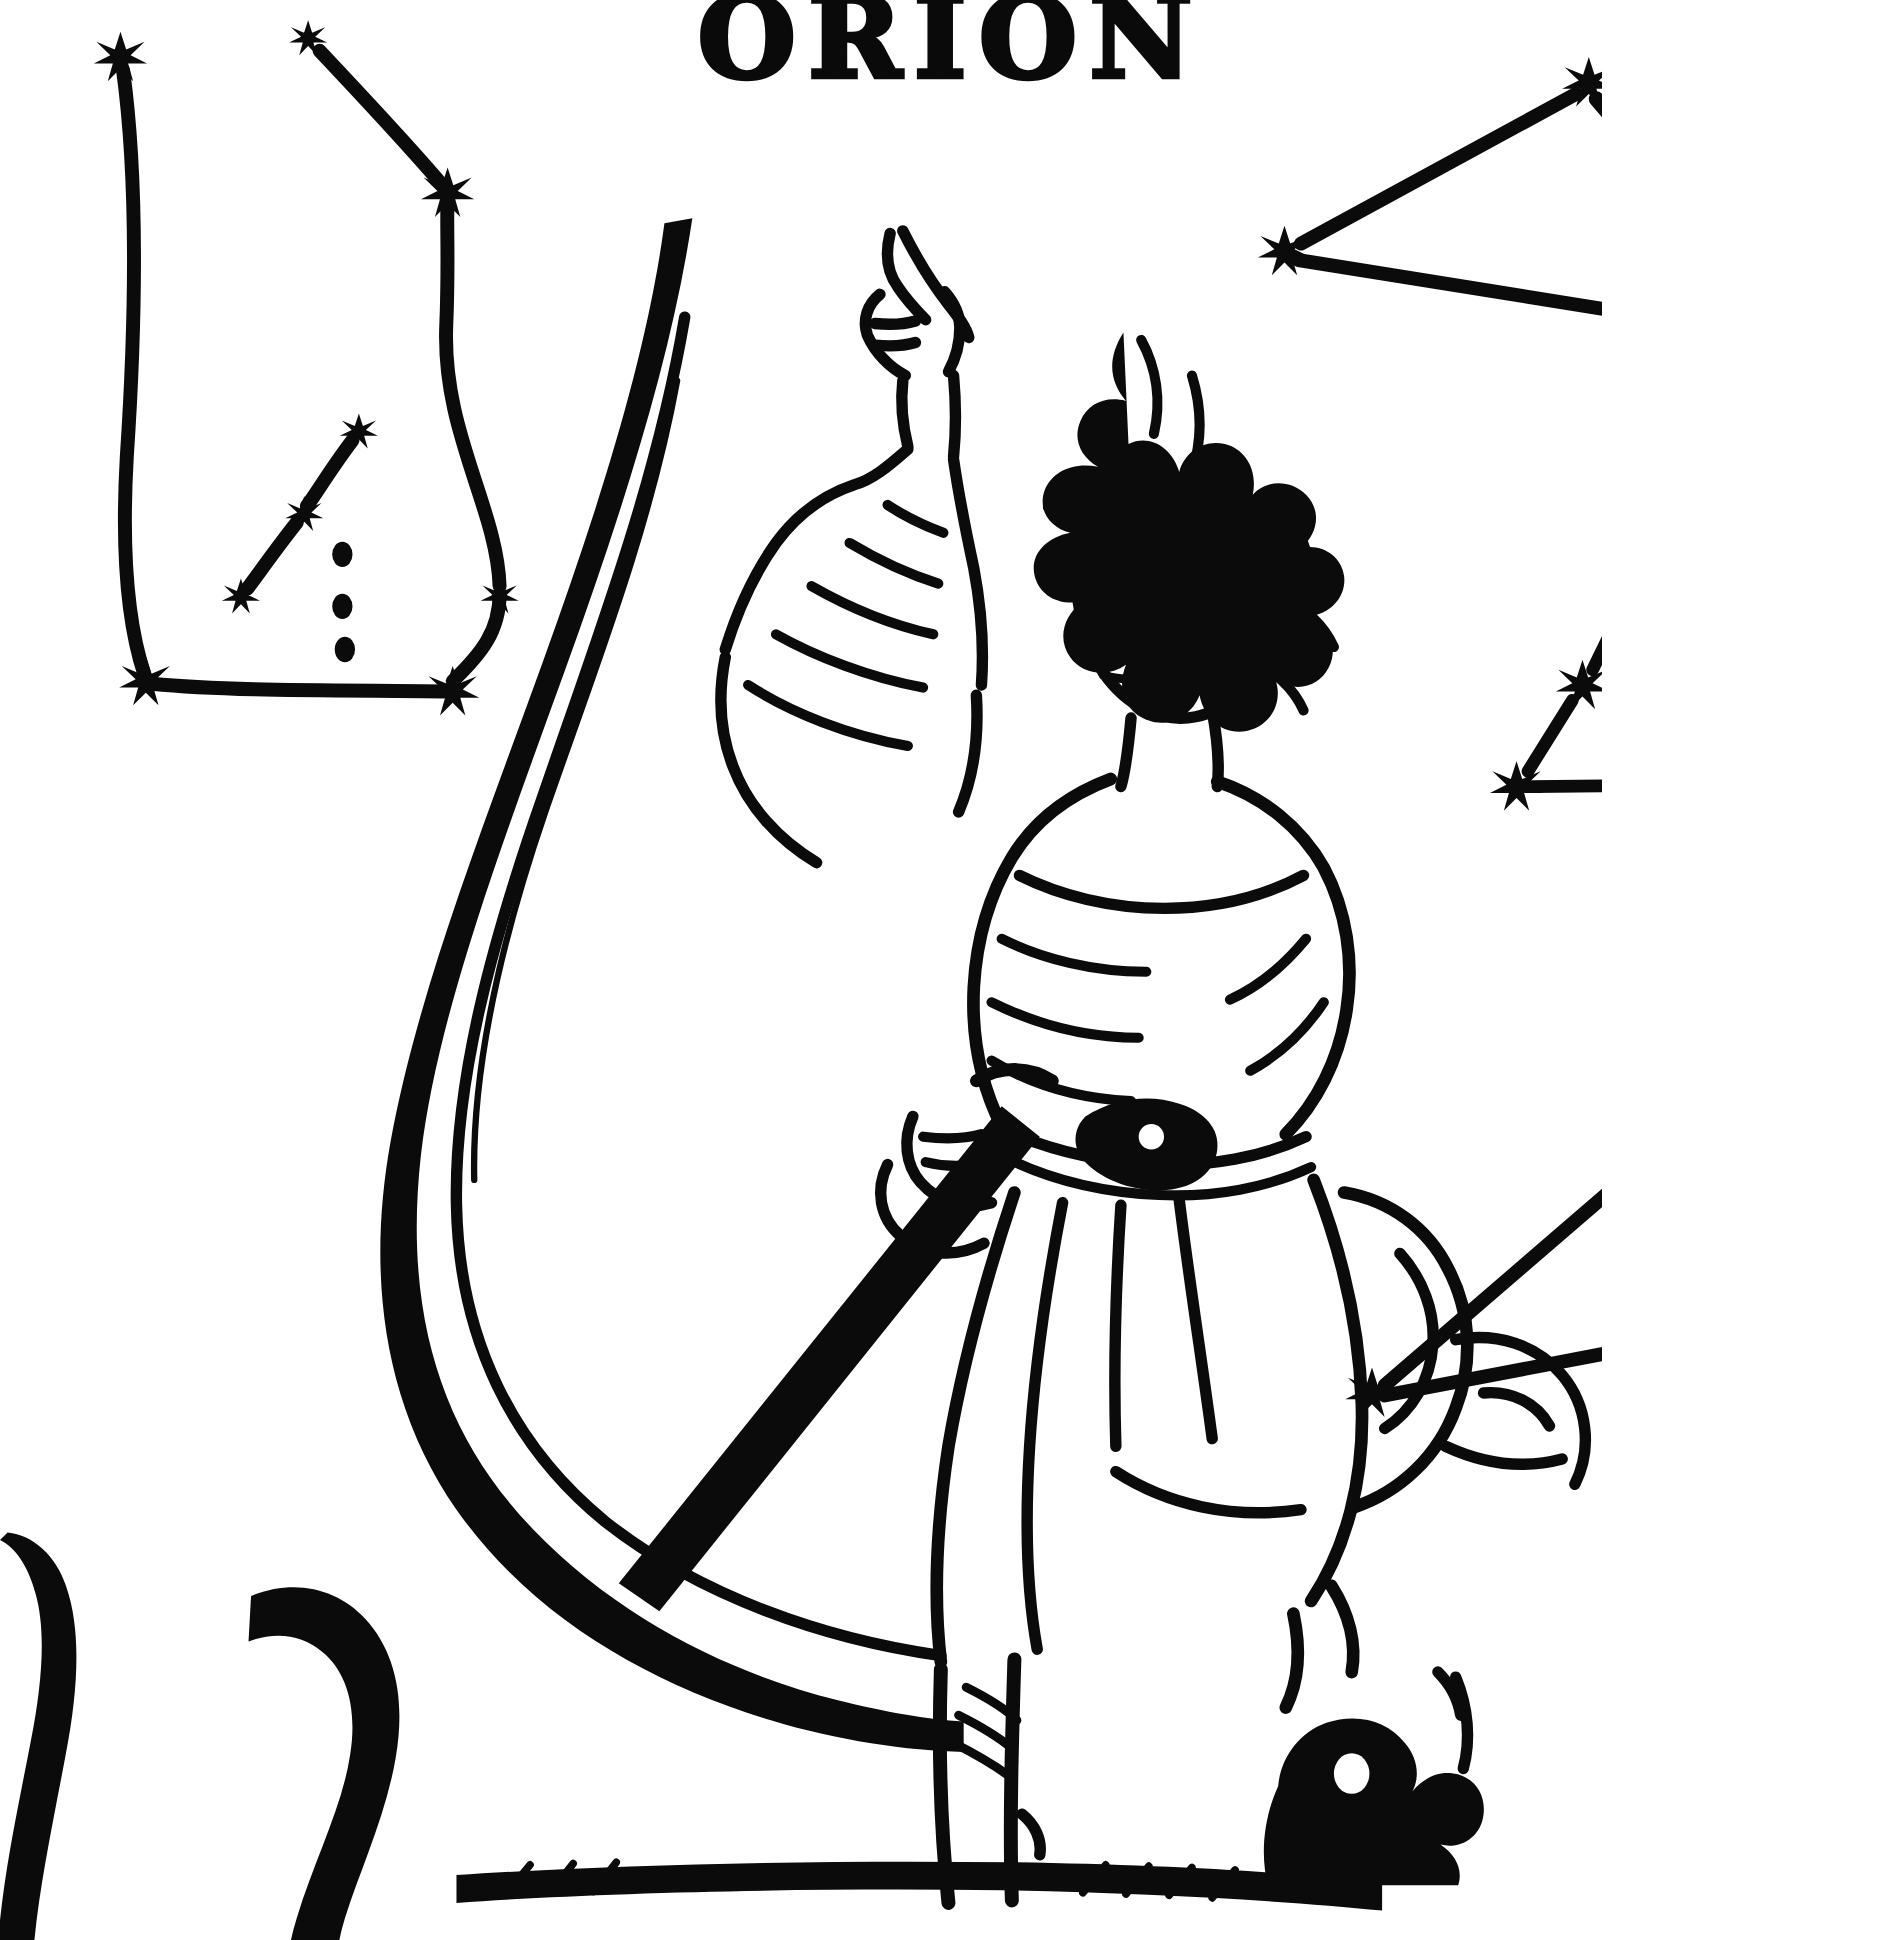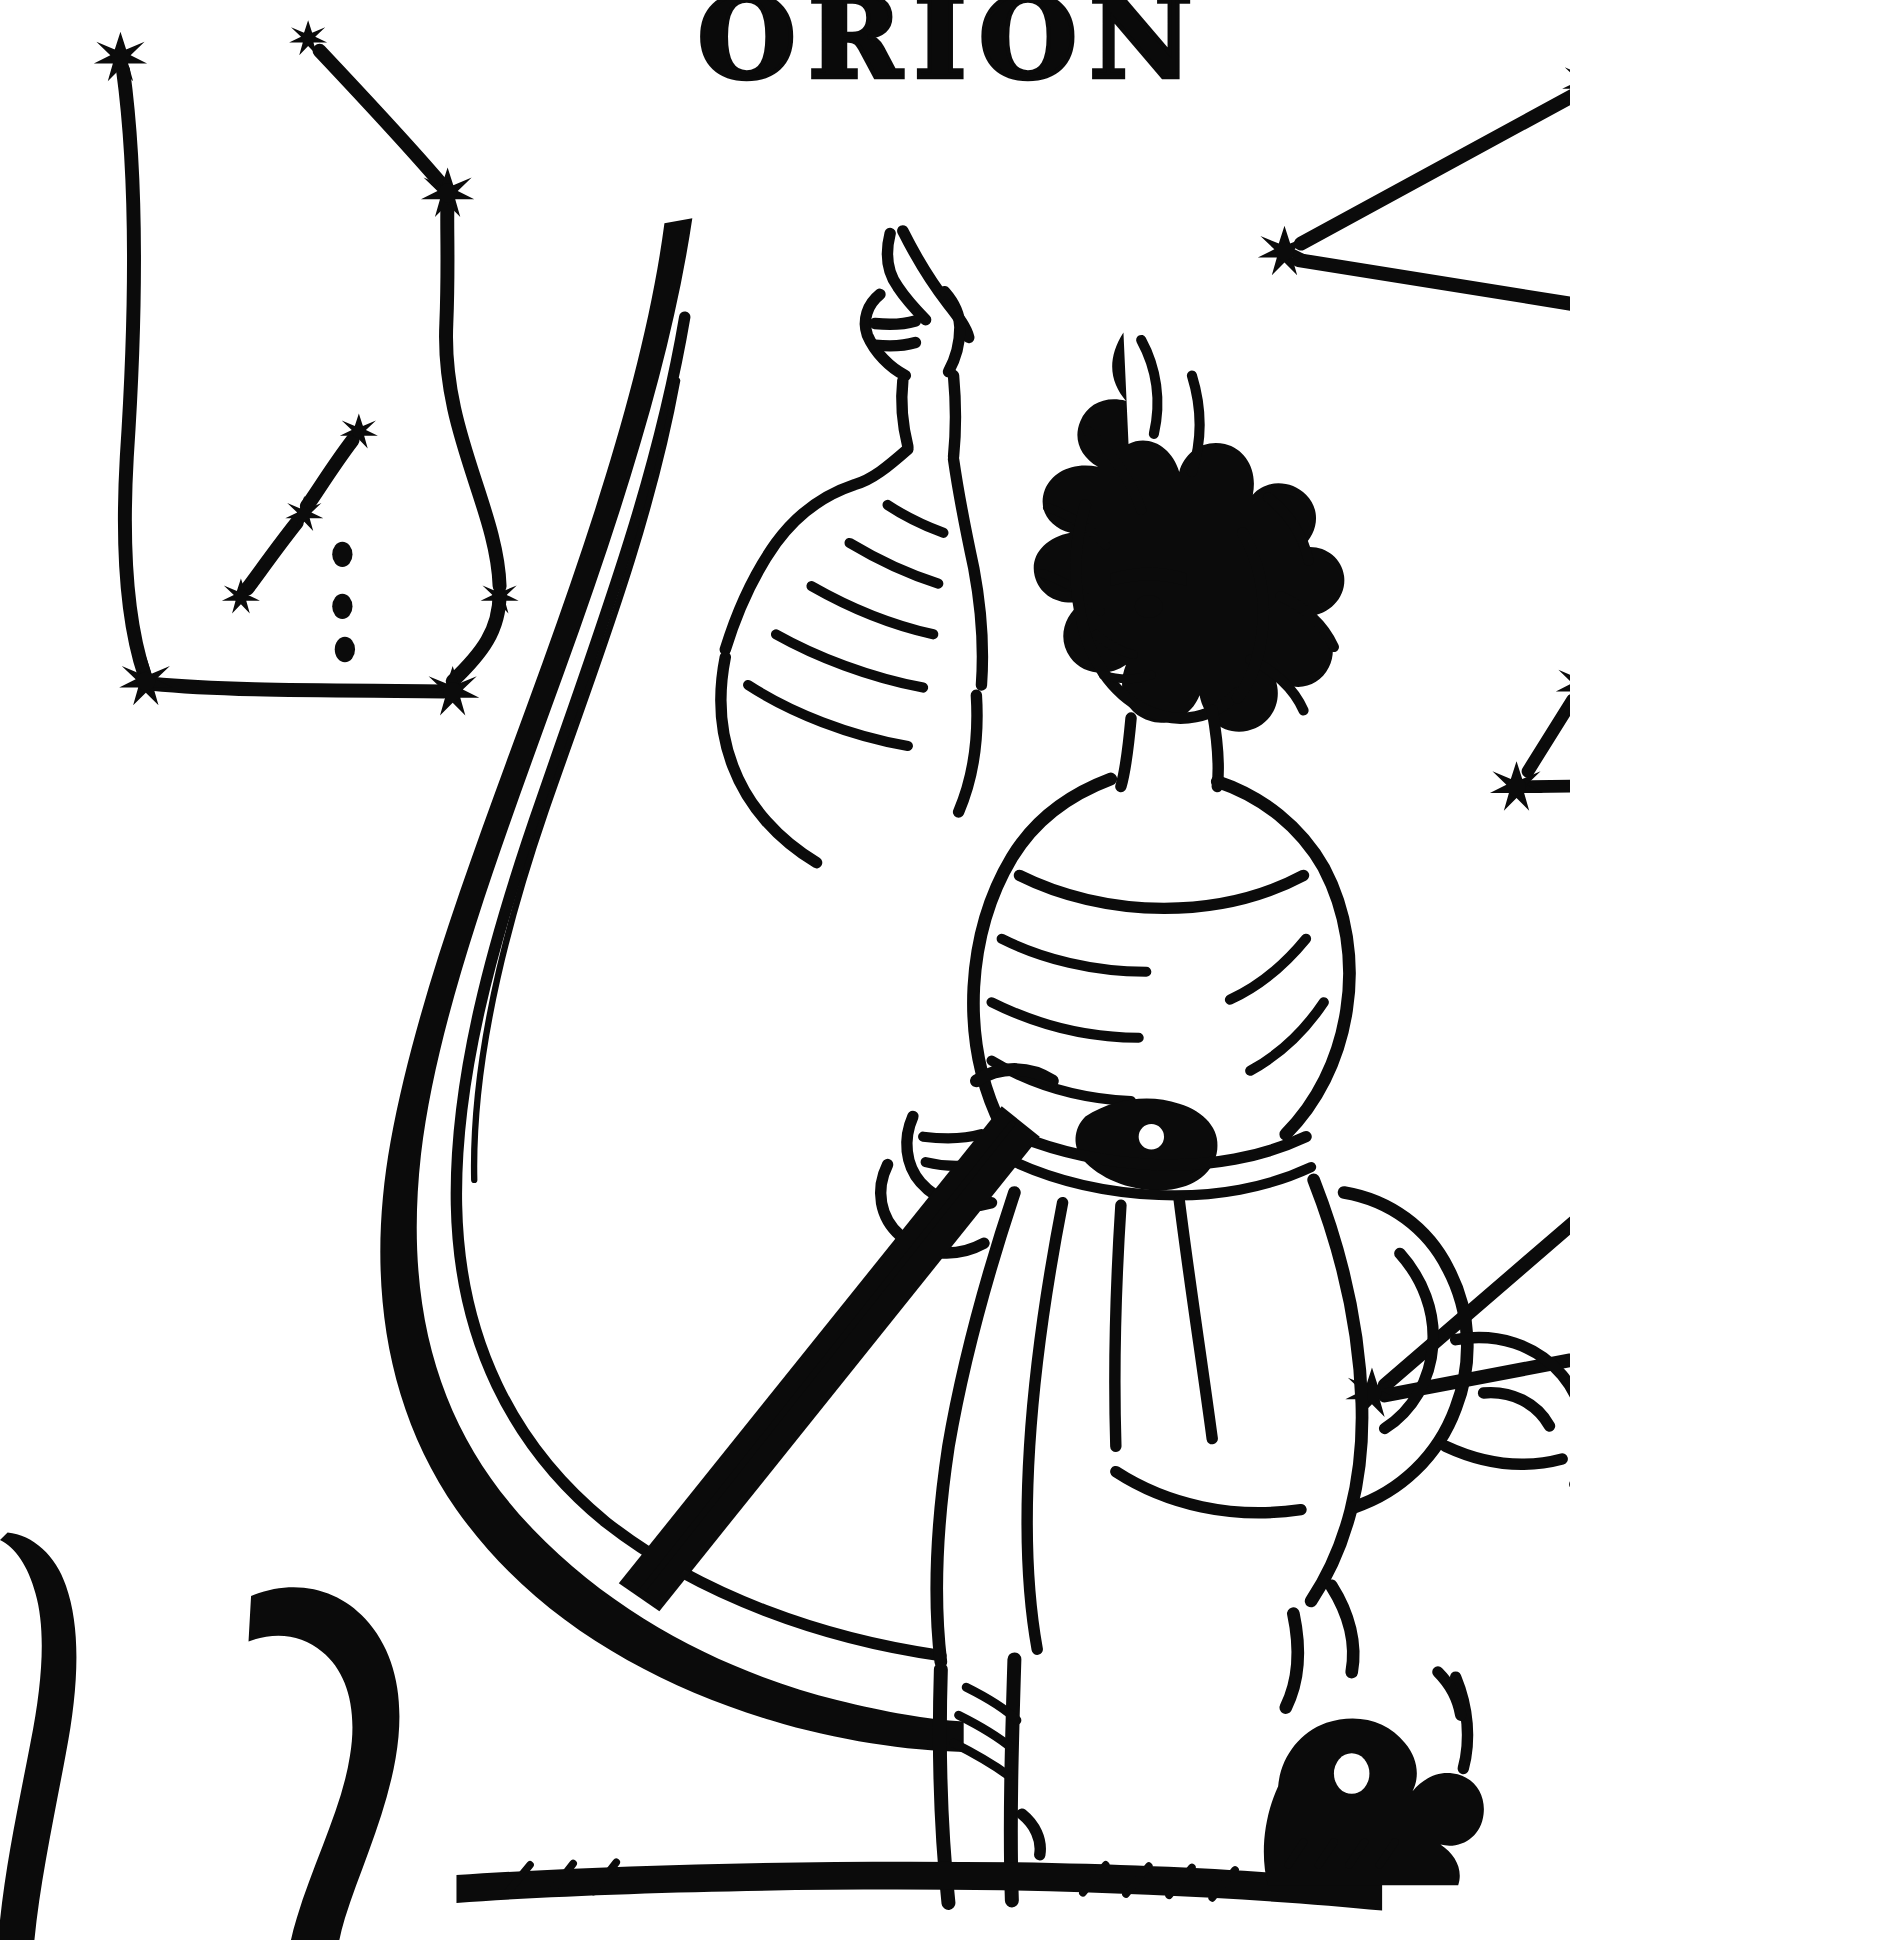--- a/index.html
+++ b/index.html
@@ -9,20 +9,21 @@
   }
   body {
     font-family: "Liberation Serif", serif;
   }
   #page {
     position: relative;
     width: 1570px;
     height: 1941px;
     background: #ffffff;
     overflow: hidden;
+    padding-left: 32px;
   }
   #plate-title {
     position: absolute;
     left: 0;
     top: -19px;
     width: 1902px;
     text-align: center;
     font-family: "DejaVu Serif", serif;
     font-weight: 700;
     font-size: 113px;

